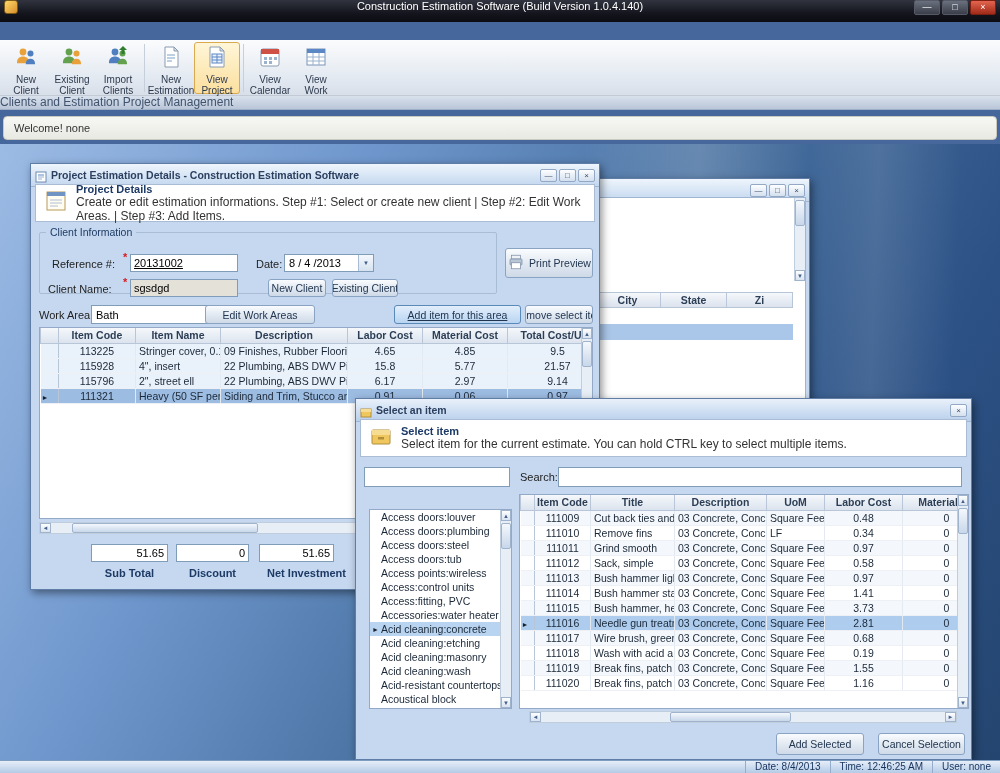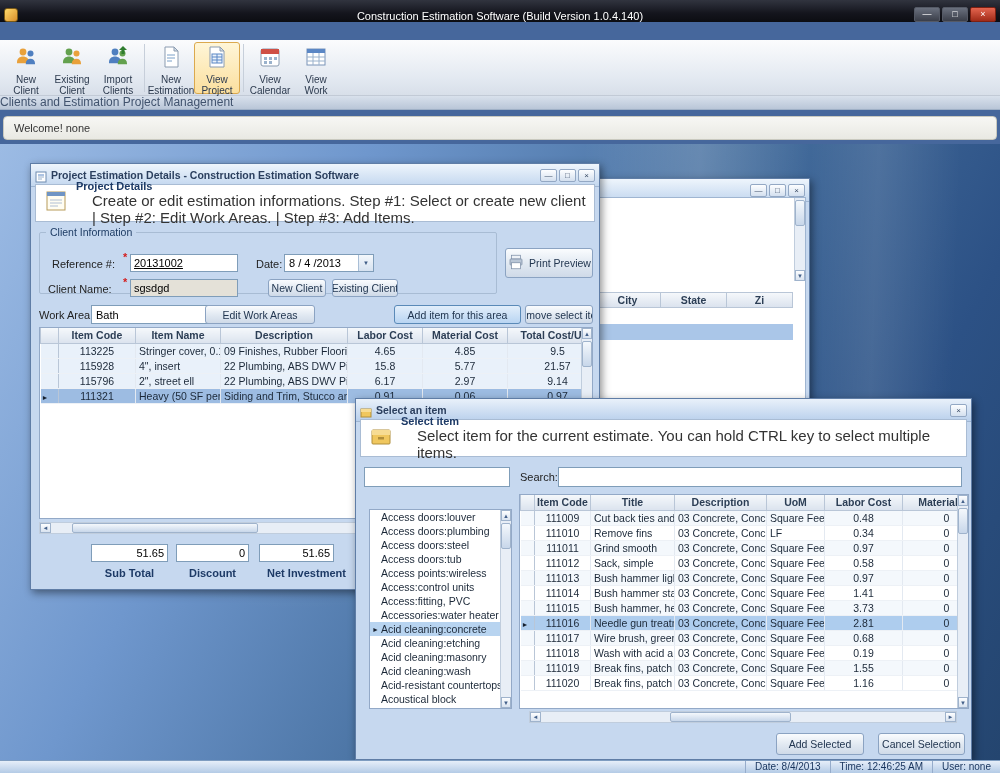--- a/index.html
+++ b/index.html
@@ -2,21 +2,21 @@
 <html><head>
 <meta charset="utf-8">
 <style>
   * { margin:0; padding:0; box-sizing:border-box; font-family:"Liberation Sans", sans-serif; }
   html,body { width:1000px; height:773px; overflow:hidden; background:#222; }
   .screen { position:relative; width:1000px; height:773px; background:#46679c; overflow:hidden; }
 
   
   .titlebar { position:absolute; left:0; top:0; width:1000px; height:22px;
     background:linear-gradient(180deg,#31343f 0%,#14151d 60%,#0c0d12 100%);
-    display:flex; align-items:flex-end; padding:0 4px; }
+    display:flex; align-items:flex-start; padding:0 4px; }
   .app-icon { width:14px; height:14px; border-radius:3px;
     background:linear-gradient(135deg,#ffd96b,#d98f2b); border:1px solid #7a5a16; }
   .titlebar .title { position:absolute; left:0; right:0; text-align:center;
     color:#fff; font-size:11px; }
   .win-controls { margin-left:auto; display:flex; gap:2px; z-index:2; }
   .wc { width:26px; height:15px; font-size:9px; line-height:13px; text-align:center;
     color:#fff; border:1px solid #555a66; border-radius:2px;
     background:linear-gradient(#6a707e,#3a3e49); cursor:default; }
   .wc.close { background:linear-gradient(#e4654f,#a02a18); border-color:#7d2012; }
 
@@ -61,32 +61,32 @@
   .w-title { font-size:10.5px; font-weight:bold; color:#2b3f5e; margin-left:4px;
     white-space:nowrap; overflow:hidden; }
   .w-icon { width:12px; height:12px; flex:0 0 auto; }
   .w-controls { margin-left:auto; display:flex; gap:2px; }
   .wcs { width:17px; height:13px; font-size:8px; line-height:11px; text-align:center;
     color:#3a4c66; background:linear-gradient(#fdfeff,#d4e0ef); border:1px solid #93a8c4; border-radius:2px; }
 
   .hdr-panel { position:absolute; left:4px; right:4px; height:38px; background:#fff;
     border:1px solid #a9bcd4; display:flex; align-items:center; padding:0 8px; gap:8px; }
   .hdr-title { font-size:11px; font-weight:bold; color:#1d3a66; }
-  .hdr-desc { font-size:15px; color:#333;margin-left:16px; }
+  .hdr-desc { font-size:12px; color:#333; }
 
   .tb { border:1px solid #7f9db9; background:#fff; font-size:11px; padding:1px 3px; height:18px; }
   .combo { position:absolute; border:1px solid #7f9db9; background:#fff; display:flex;
     align-items:center; font-size:11px; padding-left:4px; }
   .combo-arrow { margin-left:auto; align-self:stretch; width:15px;
     background:linear-gradient(#f4f8fc,#d6e2f0); border-left:1px solid #a9bed6;
     font-size:6px; color:#3f5d86; display:flex; align-items:center; justify-content:center; }
   .btn { background:linear-gradient(#fafcfe,#e0e8f1 55%,#cfdae8); border:1px solid #8ba3c2;
     border-radius:3px; font-size:10.5px; color:#223650; display:flex; align-items:center;
     justify-content:center; white-space:nowrap; overflow:hidden; }
-  .btn.accent { background:linear-gradient(#e2eefb,#b9d5f2); border-color:#5a8ab8; }
+  .btn.accent { background:linear-gradient(#e2eefb,#b9d5f2); border-color:#5a8ab8;text-decoration:underline; }
   .lbl { font-size:11px; color:#222; position:absolute; white-space:nowrap; }
   .req { position:absolute; color:#d41c1c; font-size:11px; font-weight:bold; }
 
   
   .grid-box { position:absolute; background:#fff; border:1px solid #93a9c7; overflow:hidden; }
   .grid-clip { position:absolute; left:0; top:0; right:11px; bottom:0; overflow:hidden; }
   table.grid { border-collapse:collapse; table-layout:fixed; }
   table.grid th { background:linear-gradient(#f5f8fb,#dbe3ee); border:1px solid #b9c6d7; border-top:none;
     font-size:10.5px; font-weight:bold; color:#2c3e55; height:15px; padding:0 2px;
     white-space:nowrap; overflow:hidden; }

